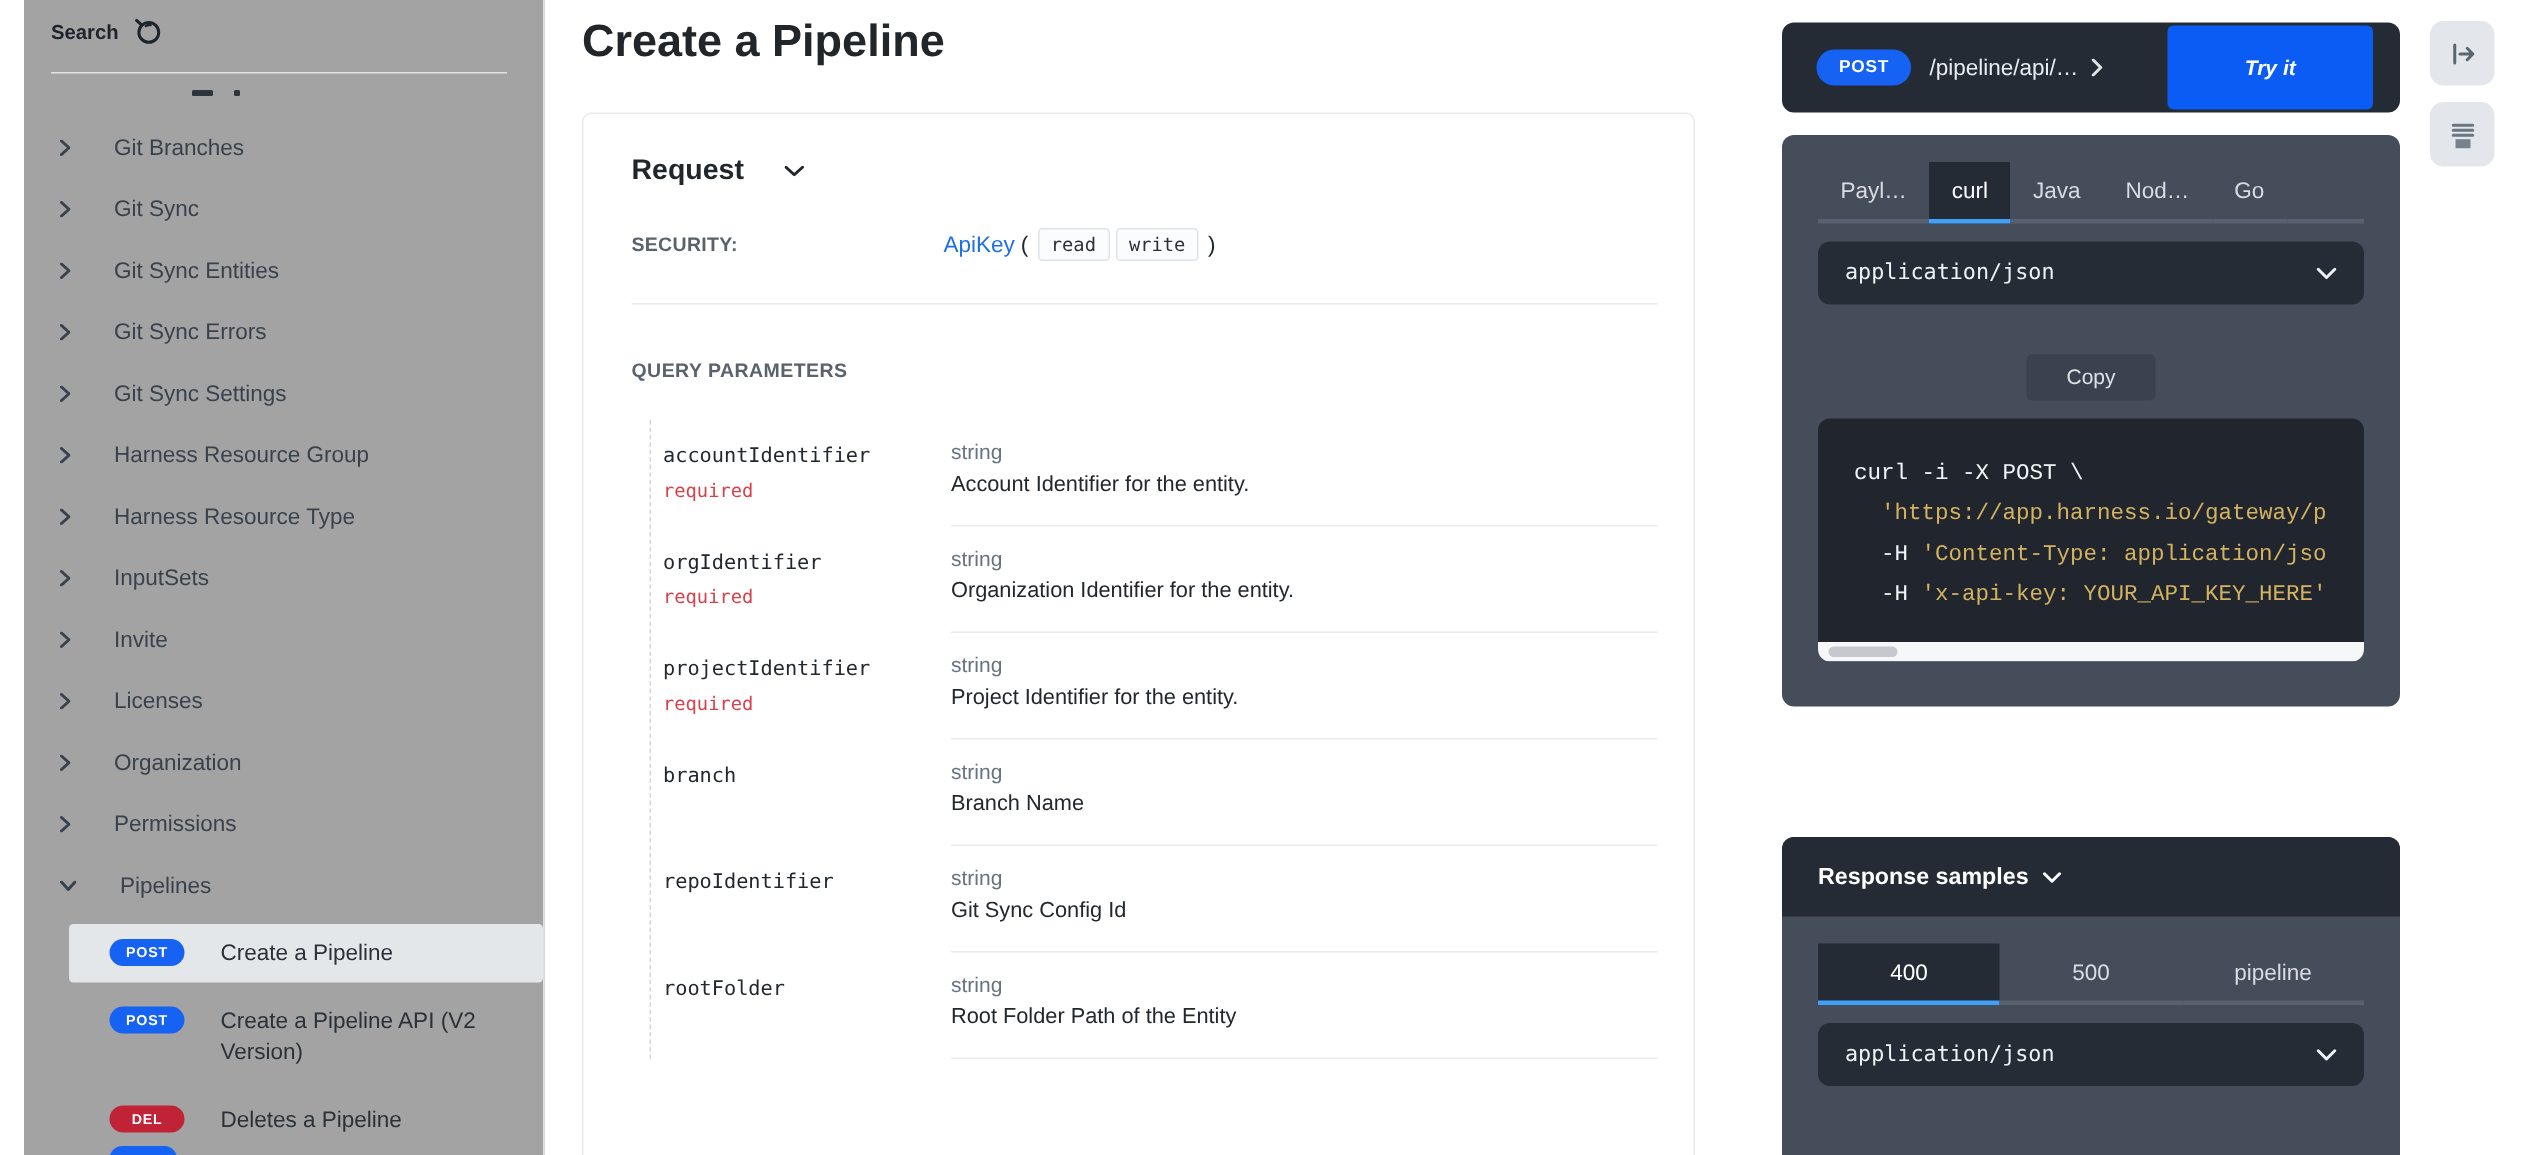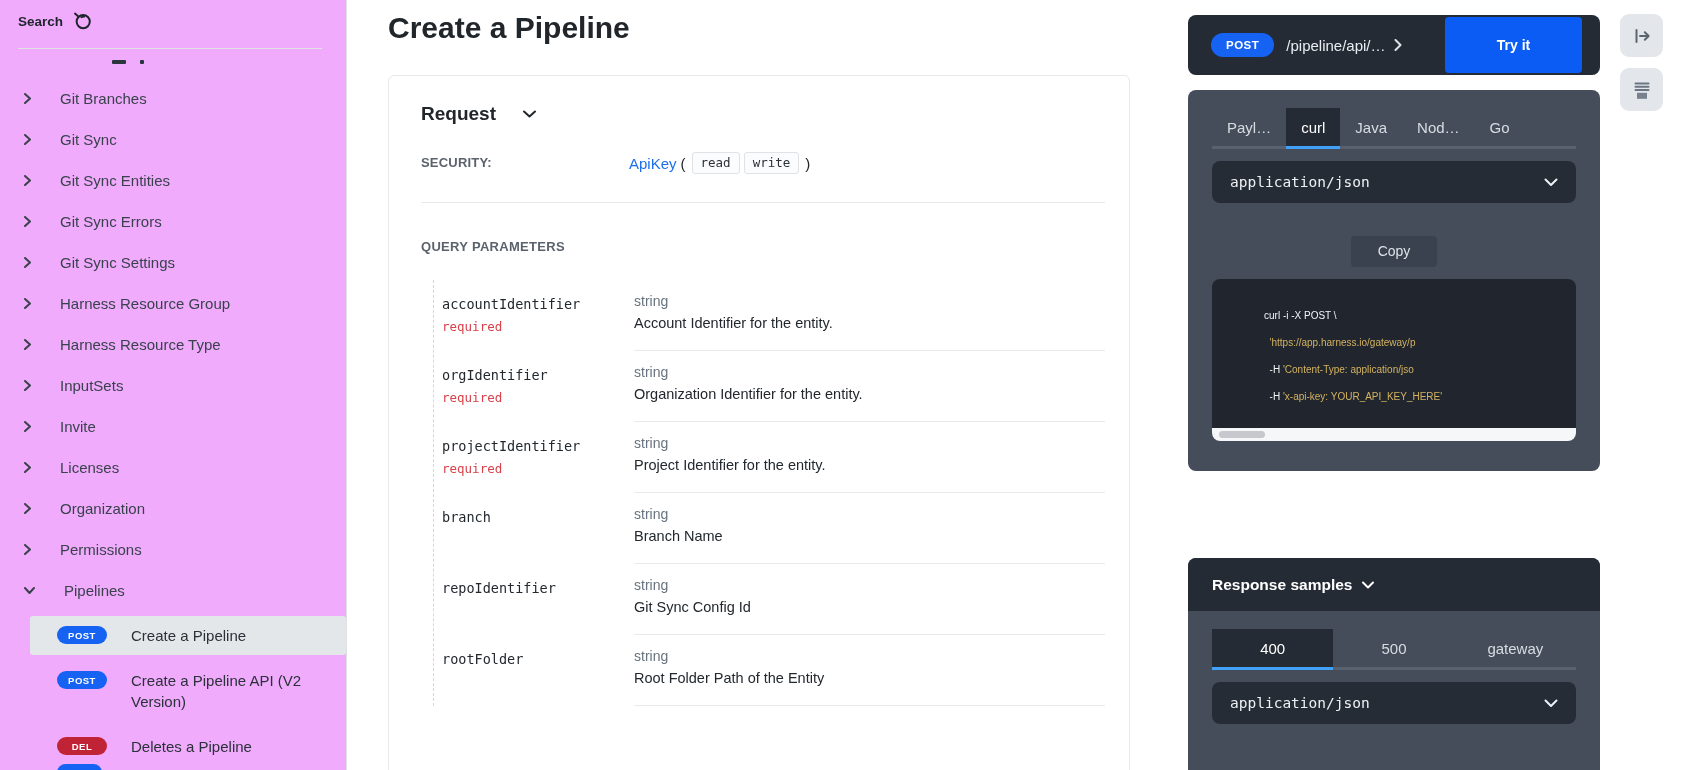--- a/index.html
+++ b/index.html
@@ -1,21 +1,21 @@
 <!DOCTYPE html>
 <html style="--accent-blue: #1663f3; --tryit-blue: #0b5cf5; --link-blue: #1f6feb; --del-red: #c02236; --required-red: #d9404a; --panel-dark: #242b35; --panel-body: #454d5b; --code-bg: #21262e; --tab-blue: #41a1f8; --code-string: #d3b260;"><head>
 <meta charset="utf-8">
 <style>
   * { margin:0; padding:0; box-sizing:border-box; }
   html,body { width:1691px; height:770px; overflow:hidden; background:#ffffff;
     font-family:"Liberation Sans", sans-serif; position:relative; }
 
   
-  .sidebar { position:absolute; left:0; top:0; width:347px; height:770px;
-    border-right:1px solid #dfe2e4; background:#f0abfc; }
+  .sidebar { position:absolute; left:16px; top:0; width:347px; height:770px;
+    border-right:1px solid #dfe2e4; background:#a3a3a3; }
   .search-row { position:absolute; left:18px; top:11px; display:flex; align-items:center; gap:9px; cursor:pointer; }
   .search-label { font-size:13.5px; font-weight:700; color:#1d242b; }
   .search-divider { position:absolute; left:18px; right:24px; top:48px; height:1px; background:#dfe1e3; }
   .clipped-frag { position:absolute; left:112px; top:60px; height:5px; display:flex; gap:14px; overflow:hidden; }
   .clipped-frag i { display:block; width:14px; height:4px; background:#2c343d; border-radius:1px; }
   .clipped-frag i.dot { width:4px; }
   .nav { position:absolute; left:0; top:78px; right:0; }
   .nav-item { height:41px; display:flex; align-items:center; padding-left:24px; gap:29px;
     font-size:15px; color:#39424c; cursor:pointer; }
   .nav-item svg { flex:0 0 auto; }
@@ -58,21 +58,21 @@
   :root { --accent-blue:#1663f3; --tryit-blue:#0b5cf5; --link-blue:#1f6feb; --del-red:#c02236;
     --required-red:#d9404a; --panel-dark:#242b35; --panel-body:#454d5b; --code-bg:#21262e;
     --dropdown-bg:#262c36; --tab-blue:#41a1f8; --code-string:#d3b260; }
   .tryit-bar { position:absolute; left:1188px; top:15px; width:412px; height:60px;
     background:var(--panel-dark); border-radius:8px; display:flex; align-items:center; padding:0 18px 0 23px; }
   .method-pill { background:var(--accent-blue); color:#fff; font-size:11.5px; font-weight:700;
     letter-spacing:.5px; padding:6px 15px; border-radius:14px; }
   .tryit-path { color:#e9edf1; font-size:15px; margin-left:12px; }
   .tryit-chev { margin-left:8px; display:flex; }
   .tryit-btn { margin-left:auto; background:var(--tryit-blue); color:#fff; font-size:14px; font-weight:600;
-    width:137px; padding:20px 0; text-align:center; border-radius:4px; border:none; cursor:pointer; }
+    width:137px; padding:20px 0; text-align:center; border-radius:4px; border:none; cursor:pointer;font-style:italic; }
 
   .panel { position:absolute; left:1188px; width:412px; border-radius:8px; overflow:hidden; background:var(--panel-body); }
   .panel.request  { top:90px; }
   .panel.response { top:558px; height:400px; }
   .panel-head { background:var(--panel-dark); padding:18px 24px 17px; color:#fff; font-size:15.5px;
     font-weight:700; display:flex; align-items:center; gap:10px; cursor:pointer; }
   .panel-body { padding:18px 24px 30px; }
   .tabs { display:flex; }
   .tab { padding:11px 15px 10px; font-size:15px; color:#d8dde2; border-bottom:3px solid #596170;
     cursor:pointer; white-space:nowrap; }
@@ -80,22 +80,22 @@
   .tab-fill { flex:1; border-bottom:3px solid #596170; }
   .tabs.stretch .tab { flex:1; text-align:center; }
   .dd { margin-top:12px; background:var(--dropdown-bg); border-radius:8px; padding:13px 18px;
     display:flex; align-items:center; color:#eef1f4; font-family:"DejaVu Sans Mono", monospace;
     font-size:14.5px; cursor:pointer; }
   .dd-chev { margin-left:auto; display:flex; }
   .copy-row { display:flex; justify-content:center; margin-top:33px; }
   .copy-btn { background:#3a4250; color:#dde2e7; font-size:14px; padding:7px 27px 8px;
     border-radius:4px; border:none; cursor:pointer; }
   .code { background:var(--code-bg); border-radius:8px; overflow:hidden; margin-top:12px; }
-  .code-lines { padding:23px 0 18px 24px; font-family:Liberation Sans, sans-serif;
-    font-size:10px; line-height:27px; color:#f2f5f7; white-space:pre; overflow:hidden;margin-left:28px; }
+  .code-lines { padding:23px 0 18px 24px; font-family:Liberation Mono, monospace;
+    font-size:15px; line-height:27px; color:#f2f5f7; white-space:pre; overflow:hidden; }
   .code-string { color:var(--code-string); }
   .code-scroll { height:13px; background:#f6f7f8; position:relative; cursor:pointer; }
   .code-thumb { position:absolute; left:7px; top:3px; width:46px; height:7px; background:#c5c8cc; border-radius:4px; }
 
   
   .fab { position:absolute; left:1620px; width:43px; height:43px; border-radius:9px;
     background:#e3e6ea; display:flex; align-items:center; justify-content:center; cursor:pointer; border:none; }
   .fab.one { top:14px; } .fab.two { top:68px; }
 </style>
 </head>
@@ -379,21 +379,21 @@
     <span style="display:flex;">
       <svg width="12" height="8" viewBox="0 0 12 8" fill="none">
           <path d="M1 1.5 L6 6.5 L11 1.5" stroke="#fff" stroke-width="2" stroke-linecap="round" stroke-linejoin="round"></path>
         </svg>
     </span>
   </div>
   <div class="panel-body">
     <div class="tabs stretch" id="res-tabs">
         <div class="tab active">400</div>
         <div class="tab">500</div>
-        <div class="tab">gateway</div>
+        <div class="tab">pipeline</div>
       </div>
     <div class="dd">
       <span>application/json</span>
       <span class="dd-chev">
         <svg width="14" height="9" viewBox="0 0 14 9" fill="none">
             <path d="M1.5 1.5 L7 7 L12.5 1.5" stroke="#eef1f4" stroke-width="2" stroke-linecap="round" stroke-linejoin="round"></path>
           </svg>
       </span>
     </div>
   </div>

